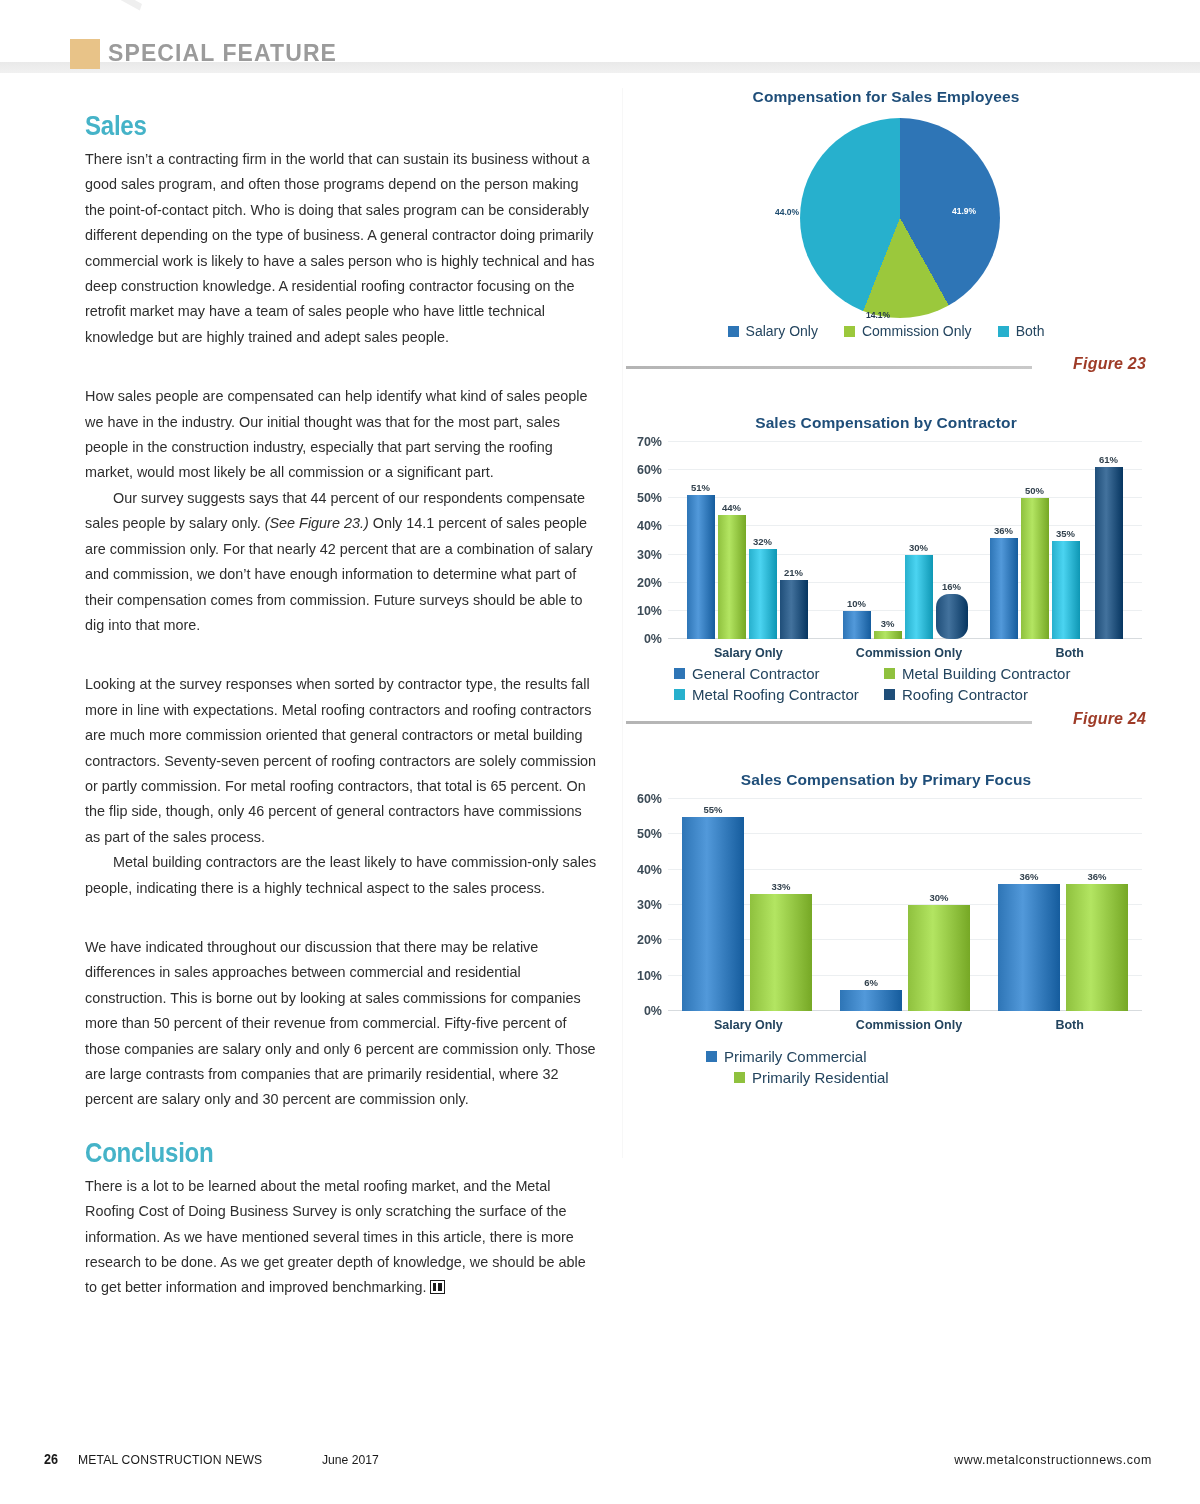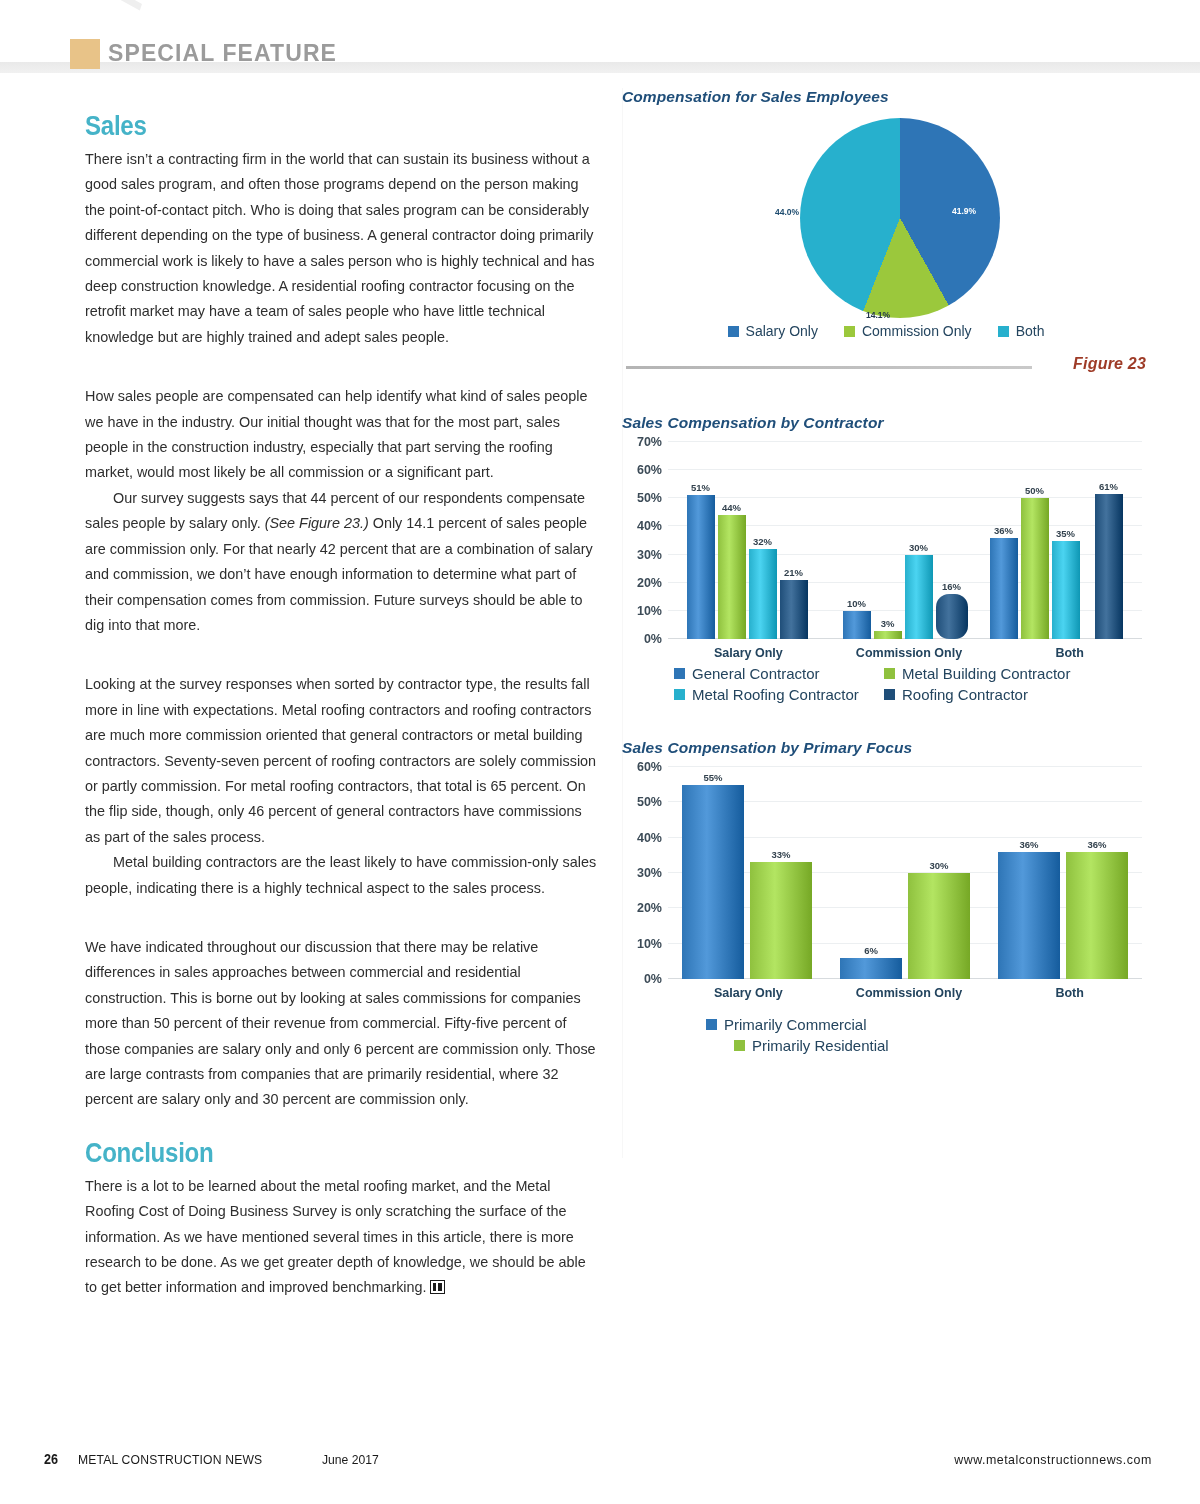--- a/index.html
+++ b/index.html
@@ -73,22 +73,22 @@
   
   #figures {
     position:absolute; left:622px; top:88px; width:528px;
   }
   #fig-col-edge {
     position:absolute; left:622px; top:88px; width:1px; height:1070px;
     background:#f7f7f7;
   }
   .figure { position:relative; width:528px; }
   .fig-title {
-    color:#1f4e79; font-weight:bold;
-    font-size:15.5px; letter-spacing:0.1px;font-style:italic;
+    text-align:center; color:#1f4e79; font-weight:bold;
+    font-size:15.5px; letter-spacing:0.1px;
   }
   .fig-footer {
     position:relative; height:26px; margin-top:4px;
   }
   .fig-rule {
     position:absolute; left:4px; top:12px; right:118px; height:3px;
     background:linear-gradient(to right,#b4b4b4,#c9c9c9);
   }
   .fig-caption {
     position:absolute; right:4px; top:1px;
@@ -284,21 +284,21 @@
             <div class="group">
               <div class="bar" style="width: 28px; margin-right: 3px; height: 101.314px; background: linear-gradient(to right, rgb(46, 117, 182) 0%, rgb(82, 153, 218) 40%, rgb(21, 92, 157) 100%);">
                 <span class="vlabel">36%</span>
               </div>
               <div class="bar" style="width: 28px; margin-right: 3px; height: 140.714px; background: linear-gradient(to right, rgb(143, 193, 62) 0%, rgb(179, 229, 98) 40%, rgb(118, 168, 37) 100%);">
                 <span class="vlabel">50%</span>
               </div>
               <div class="bar" style="width: 28px; margin-right: 15px; height: 98.5px; background: linear-gradient(to right, rgb(39, 176, 205) 0%, rgb(75, 212, 241) 40%, rgb(14, 151, 180) 100%);">
                 <span class="vlabel">35%</span>
               </div>
-              <div class="bar" style="width: 28px; margin-right: 14px; height: 145px; background: linear-gradient(to right, rgb(31, 78, 121) 0%, rgb(67, 114, 157) 40%, rgb(6, 53, 96) 100%);">
+              <div class="bar" style="width: 28px; margin-right: 14px; height: 172px; background: linear-gradient(to right, rgb(31, 78, 121) 0%, rgb(67, 114, 157) 40%, rgb(6, 53, 96) 100%);">
                 <span class="vlabel">61%</span>
               </div>
             </div>
           </div>
         </div>
         <div class="xcats" style="margin-left: 46px; margin-top: 7px;">
           <div class="xcat">Salary Only</div>
           <div class="xcat">Commission Only</div>
           <div class="xcat">Both</div>
         </div>
@@ -314,20 +314,24 @@
           <div class="item" style="width: 210px;">
             <span class="swatch" style="background: rgb(39, 176, 205);"></span>
             <span>Metal Roofing Contractor</span>
           </div>
           <div class="item" style="width: 210px;">
             <span class="swatch" style="background: rgb(31, 78, 121);"></span>
             <span>Roofing Contractor</span>
           </div>
         </div>
       </div>
+    <div class="fig-footer" style="margin-top:6px;">
+      <div class="fig-rule"></div>
+      <div class="fig-caption">Figure 24</div>
+    </div>
   </div>
 
   <div class="figure" id="figure-25" style="margin-top:36px;">
     <div class="fig-title">Sales Compensation by Primary Focus</div>
     <div class="bar-chart" id="barchart-25">
         <div class="plot" style="height: 212px; margin-left: 46px; position: relative;">
           <div class="axisline" style="bottom: 0px;"></div>
           <div class="grid" style="bottom: 35.3333px;"></div>
           <div class="grid" style="bottom: 70.6667px;"></div>
           <div class="grid" style="bottom: 106px;"></div>

